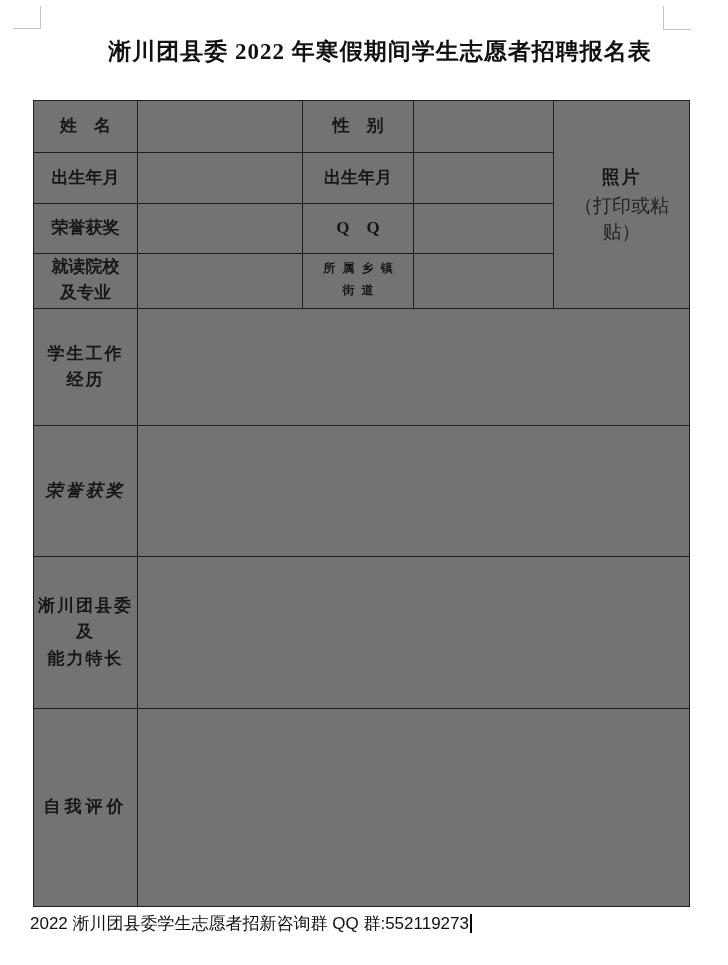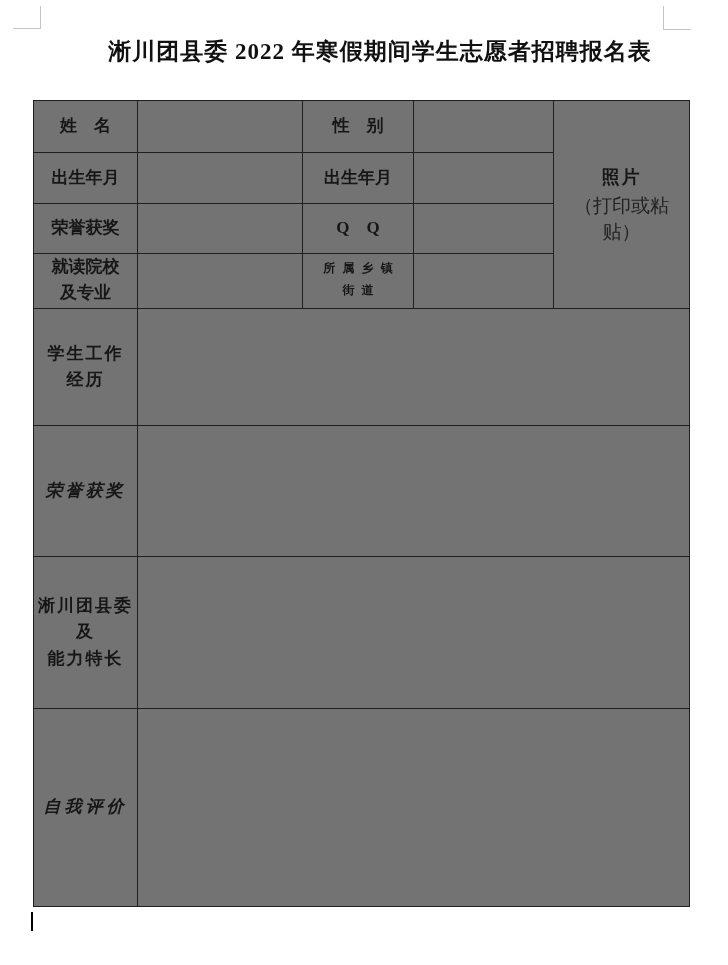--- a/index.html
+++ b/index.html
@@ -50,21 +50,21 @@
   .ls3 { letter-spacing:3px; }
   .ls4 { letter-spacing:4px; }
   td.val { background:#ffffff; }
   tr.r1 { height:52px; }
   tr.r2 { height:51px; }
   tr.r3 { height:50px; }
   tr.r4 { height:55px;font-family:Liberation Mono, monospace; }
   tr.r5 { height:117px; }
   tr.r6 { height:131px;font-style:italic; }
   tr.r7 { height:152px; }
-  tr.r8 { height:198px;font-style:italic; }
+  tr.r8 { height:198px; }
 
   td.photo { text-align:center;margin-top:36px; }
   .photo-title { font-weight:bold; font-size:18px; letter-spacing:2px; color:#161616; }
   .photo-sub { font-weight:normal; font-size:19px; margin-top:4px; color:#222222; }
 
   .footer {
     position:absolute; left:30px; top:912px;
     font-family:"Liberation Sans","DejaVu Sans",sans-serif;
     font-size:17px; color:#111111;
     white-space:nowrap;
@@ -142,16 +142,16 @@
         <td class="val" colspan="4"></td>
       </tr>
       <tr class="r8">
         <td class="lbl ls4">自我评价</td>
         <td class="val" colspan="4"></td>
       </tr>
     </tbody>
   </table>
 
   <div class="footer">
-    <span class="caret"></span>
+    <span>2022 淅川团县委学生志愿者招新咨询群 QQ 群:552119273</span><span class="caret"></span>
   </div>
 
 </div>
 
 </body></html>

